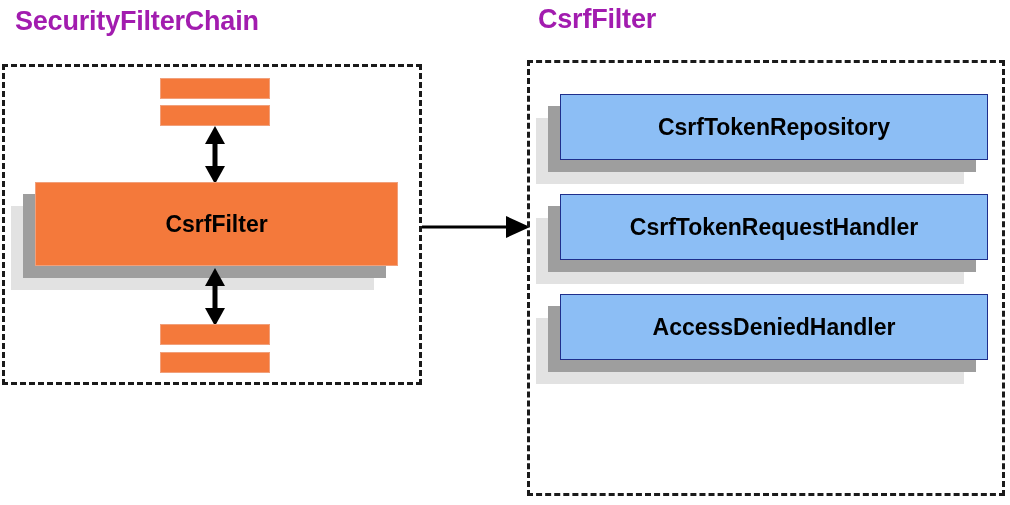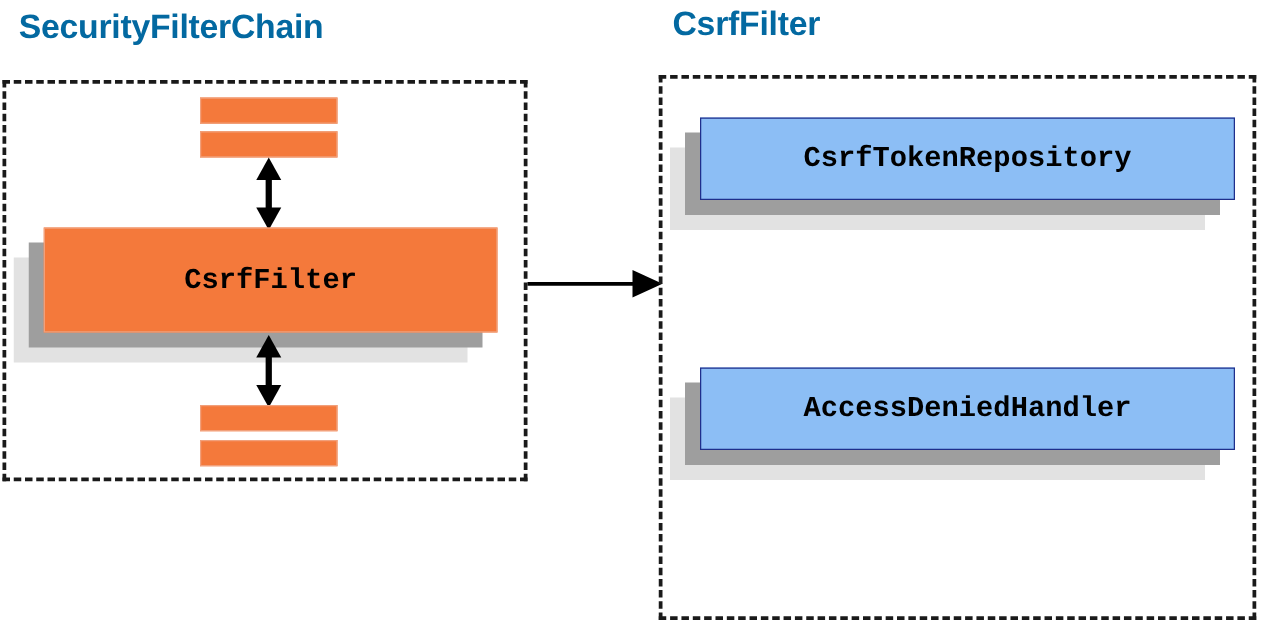--- a/index.html
+++ b/index.html
@@ -13,21 +13,21 @@
     height: 505px;
     background: #ffffff;
     overflow: hidden;
     font-family: "Liberation Sans", sans-serif;
   }
   .panel-title {
     position: absolute;
     font-family: "Liberation Sans", sans-serif;
     font-weight: bold;
     font-size: 27px;
-    color: #0369a1;
+    color: #a21caf;
     letter-spacing: -0.2px;
     white-space: nowrap;
   }
   .dashed-panel {
     position: absolute;
     border: 3px dashed #1a1a1a;
     box-sizing: border-box;
     background: transparent;
   }
   
@@ -44,21 +44,21 @@
     transform: translate(-24px, 24px);
   }
   .card .shadow-dark {
     background: #9e9e9e;
     transform: translate(-12px, 12px);
   }
   .card .face {
     display: flex;
     align-items: center;
     justify-content: center;
-    font-family: Liberation Mono, monospace;
+    font-family: Liberation Sans, sans-serif;
     font-weight: bold;
     color: #000000;
     text-align: center;
   }
   .card.orange .face {
     background: #f4793b;
     border: 1px solid #f1a07b;
     font-size: 23px;
   }
   .card.blue .face {
@@ -120,20 +120,25 @@
   <div class="panel-title" style="left:538px; top:4px;">CsrfFilter</div>
 
   <div class="dashed-panel" style="left:527px; top:60px; width:478px; height:436px;"></div>
 
   <div class="card blue" style="left:560px; top:94px; width:428px; height:66px;">
     <div class="layer shadow-light" style="width:428px; height:66px;"></div>
     <div class="layer shadow-dark" style="width:428px; height:66px;"></div>
     <div class="layer face" style="width:428px; height:66px;">CsrfTokenRepository</div>
   </div>
 
+  <div class="card blue" style="left:560px; top:194px; width:428px; height:66px;">
+    <div class="layer shadow-light" style="width:428px; height:66px;"></div>
+    <div class="layer shadow-dark" style="width:428px; height:66px;"></div>
+    <div class="layer face" style="width:428px; height:66px;">CsrfTokenRequestHandler</div>
+  </div>
 
   <div class="card blue" style="left:560px; top:294px; width:428px; height:76px;">
     <div class="layer shadow-light" style="width:428px; height:66px;"></div>
     <div class="layer shadow-dark" style="width:428px; height:66px;"></div>
     <div class="layer face" style="width:428px; height:66px;">AccessDeniedHandler</div>
   </div>
 
 
 </div>
 

